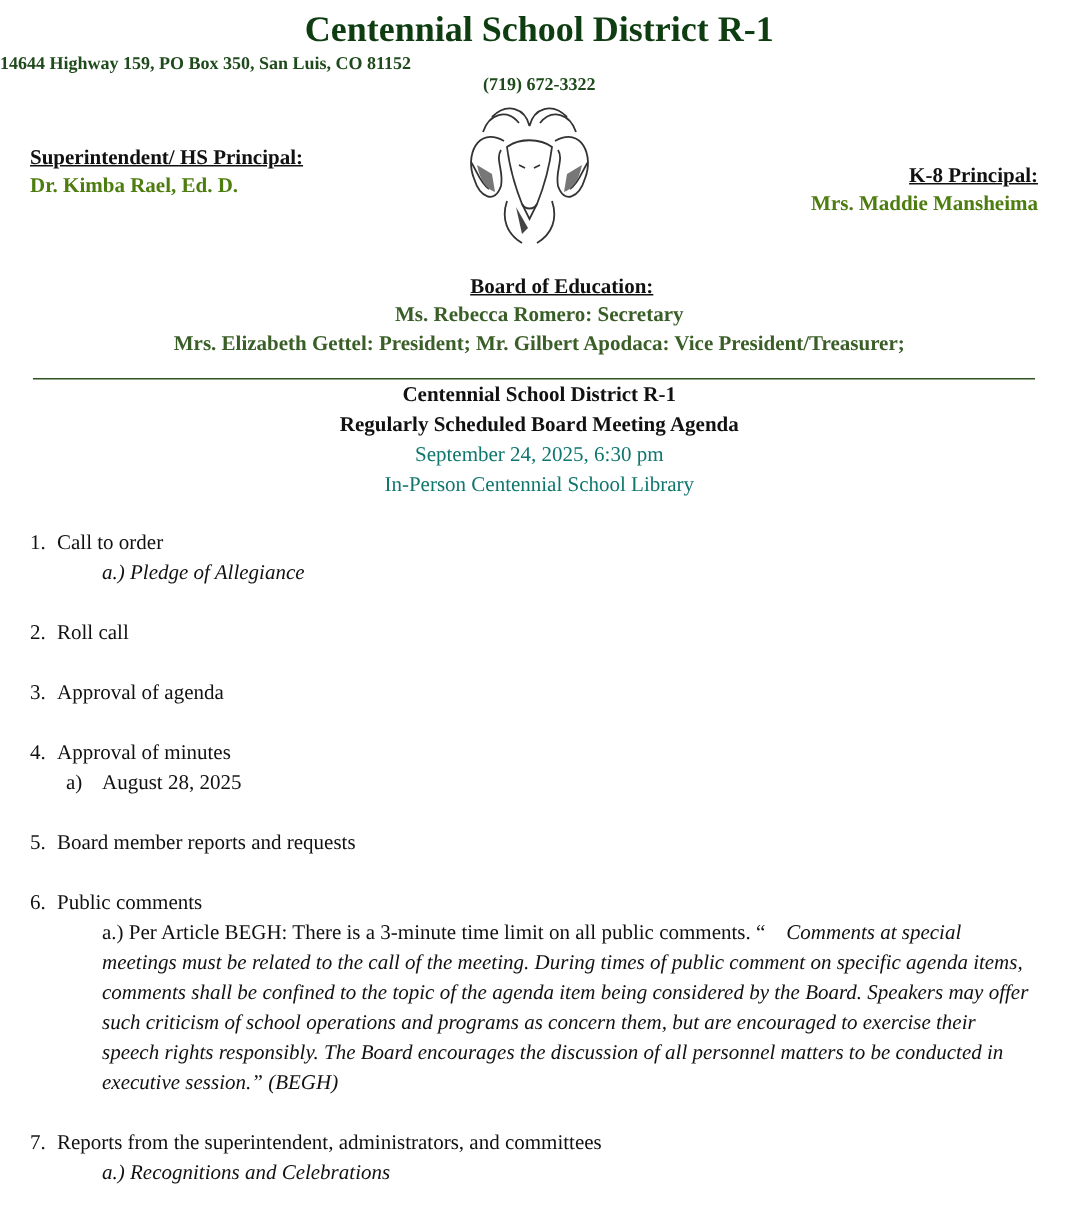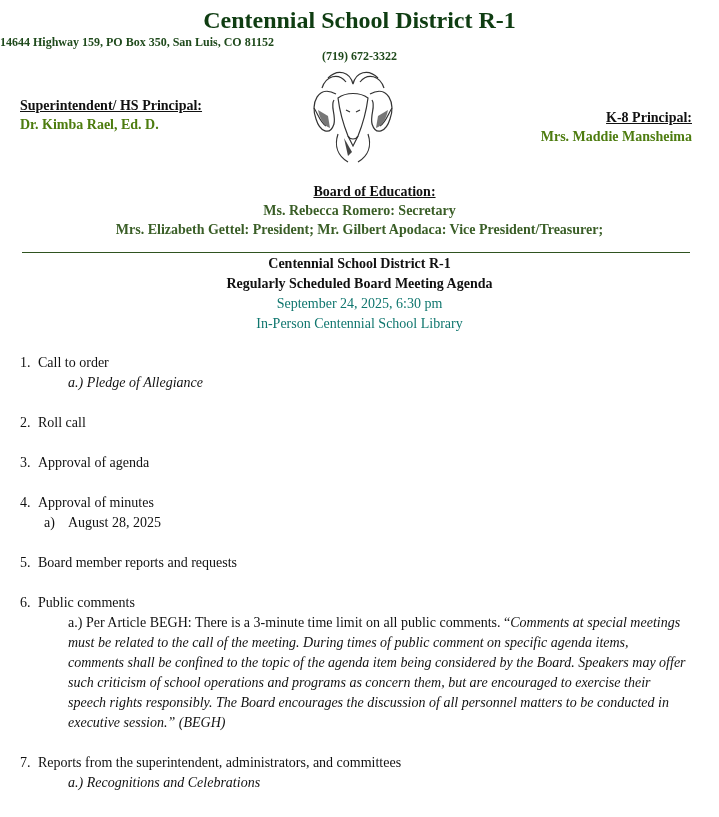--- a/index.html
+++ b/index.html
@@ -53,21 +53,21 @@
     .agenda-head .b { font-weight: bold; font-size: 14px; line-height: 20px; color: #111; }
     .agenda-head .n { font-size: 14px; line-height: 20px; color: #0f766e; }
     .items { position: absolute; left: 20px; top: 353px; width: 680px; font-size: 14px; line-height: 20px; }
     .item { margin-bottom: 20px; }
     .item-row { display: flex; }
     .num { width: 18px; }
     .sub { padding-left: 48px; font-style: italic; }
     .sub-alt { padding-left: 24px; display: flex; }
     .sub-alt .letter { width: 24px; }
     .comment { padding-left: 48px; width: 620px; }
-    .ital { font-style: italic; }
+    .ital { font-style: italic; margin-left: 14px; }
   </style>
 </head>
 <body>
 
 <div class="title">Centennial School District R-1</div>
 <div class="address">14644 Highway 159, PO Box 350, San Luis, CO 81152</div>
 <div class="phone">(719) 672-3322</div>
 
 <div class="left-block">
   <div class="role-label">Superintendent/ HS Principal:</div>

